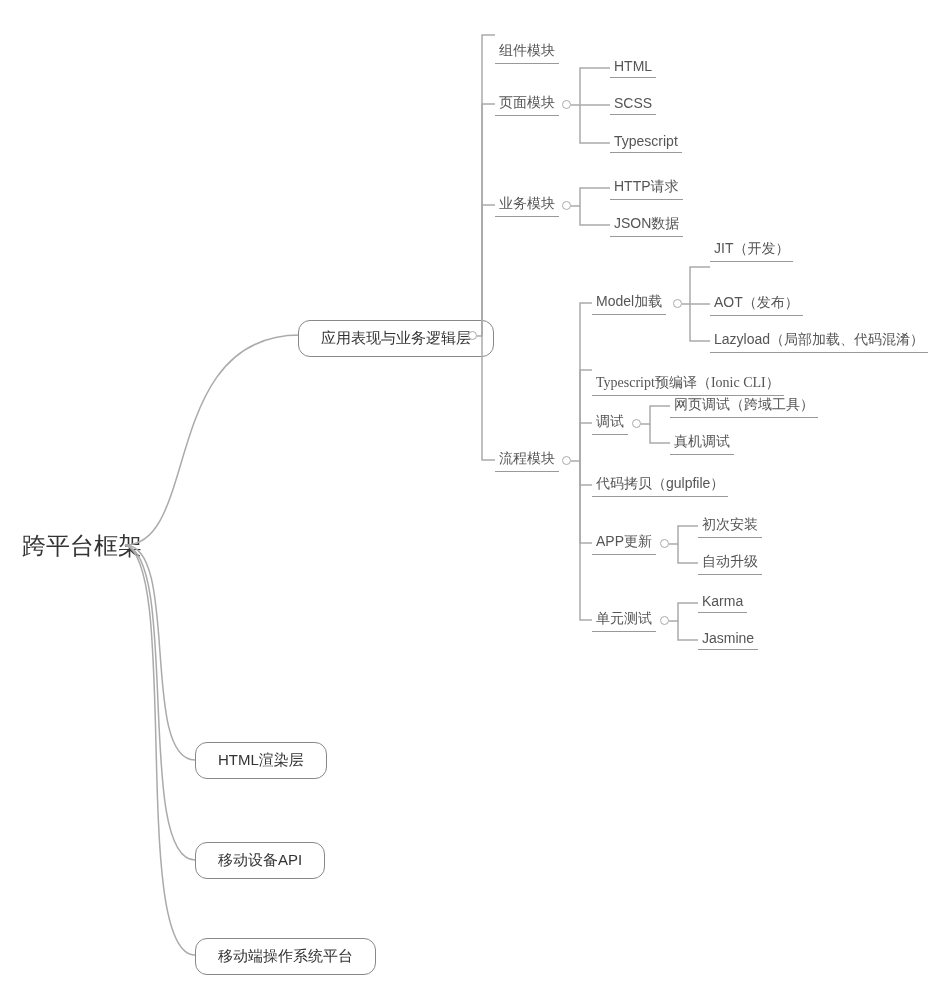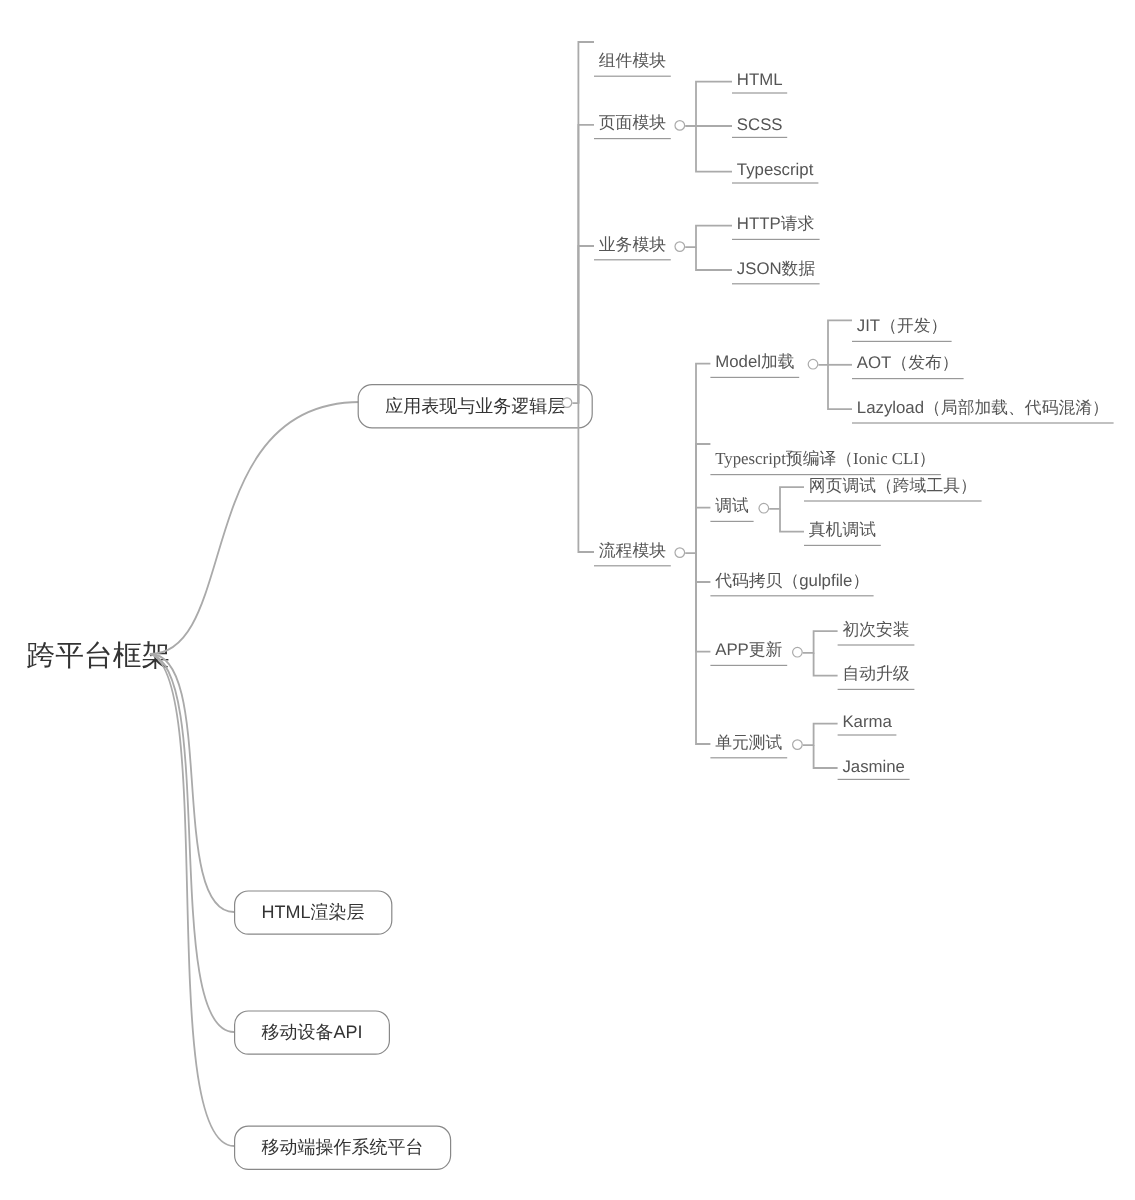--- a/index.html
+++ b/index.html
@@ -150,21 +150,21 @@
 
 <div class="node" style="left:592px; top:291px;">
   <span class="underline">Model加载</span>
 </div>
 <div class="bullet" style="left:673px; top:299px;"></div>
 <svg class="curve" style="left:0;top:0;width:946px;height:1000px;">
   <path d="M 682 304 L 690 304 L 690 267 L 710 267"></path>
   <path d="M 690 304 L 710 304"></path>
   <path d="M 690 304 L 690 341 L 710 341"></path>
 </svg>
-<div class="node" style="left:710px; top:261px;">
+<div class="node" style="left:710px; top:238px;">
   <span class="underline">JIT（开发）</span>
 </div>
 <div class="node" style="left:710px; top:292px;">
   <span class="underline">AOT（发布）</span>
 </div>
 <div class="node" style="left:710px; top:329px;">
   <span class="underline">Lazyload（局部加载、代码混淆）</span>
 </div>
 
 <div class="node" style="left:592px; top:372px;font-family:Liberation Serif, serif;">

